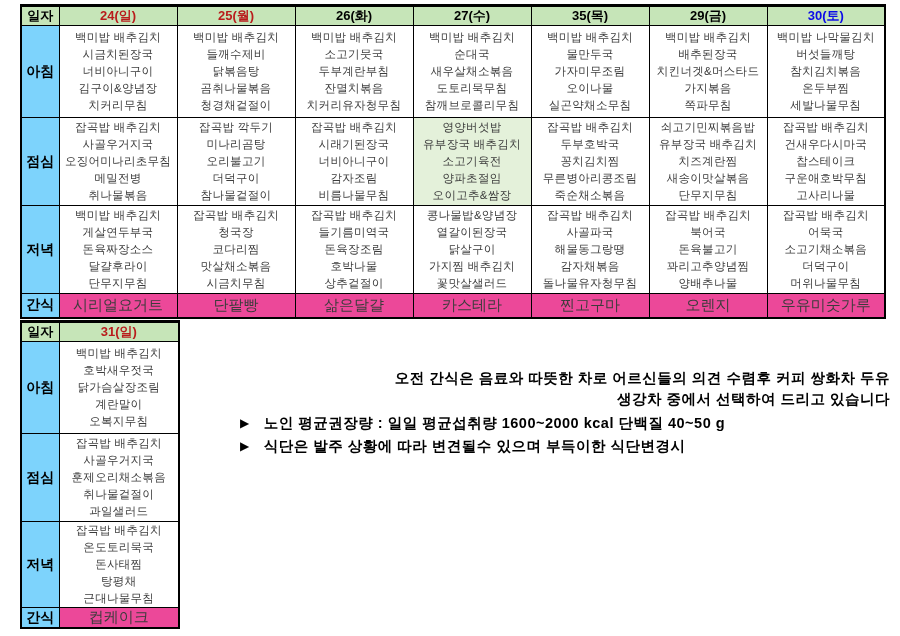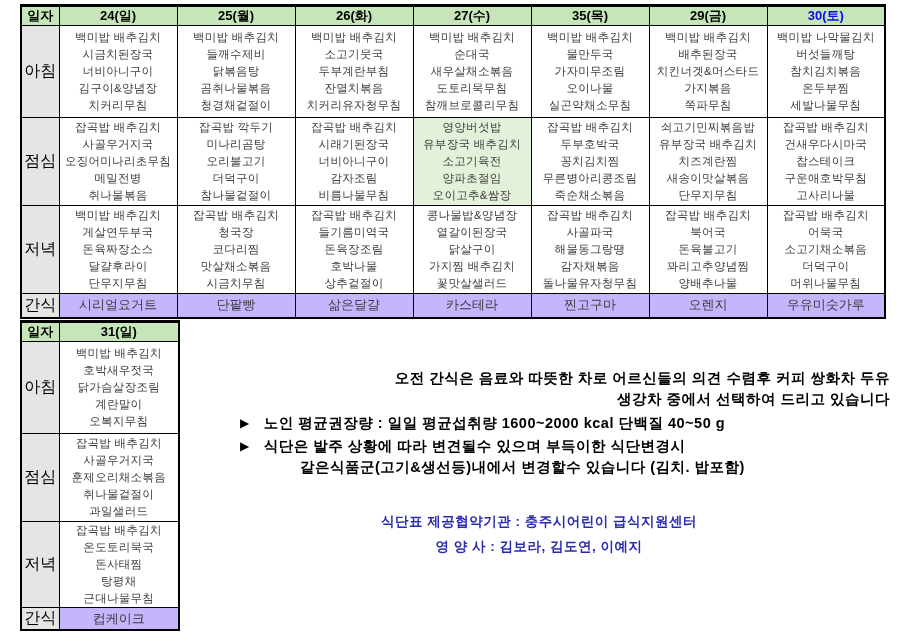--- a/index.html
+++ b/index.html
@@ -10,39 +10,39 @@
   table.menu{
     border-collapse:collapse;table-layout:fixed;position:absolute;
     border:2px solid #000;border-top-width:3px;background:#fff;
   }
   table.menu th,table.menu td{
     border:1px solid #000;padding:0 0;text-align:center;vertical-align:middle;
     overflow:hidden;
   }
   #weekTable{left:20px;top:4px;width:866px;}
   #extraTable{left:20px;top:320px;width:160px;}
-  th.rowlbl{font-size:16px;font-weight:normal;border-right-width:2px;background:#e5e5e5;}
+  th.rowlbl{font-size:14px;font-weight:bold;border-right-width:2px;background:#7dd3fc;}
   tr.hdr th{background:#C6E5B8;font-size:13px;font-weight:bold;}
   tr.hdr{height:20px;}
   #extraTable tr.hdr{height:18px;}
   #weekTable tr.breakfast{height:92px;}
   #weekTable tr.lunch{height:88px;}
   #weekTable tr.dinner{height:88px;}
   #weekTable tr.snackrow{height:24px;}
   #extraTable tr.breakfast{height:92px;}
   #extraTable tr.lunch{height:88px;}
   #extraTable tr.dinner{height:82px;}
   #extraTable tr.snackrow{height:20px;}
   td.meal{
     font-size:11.5px;color:#3c3c3c;line-height:17px;white-space:pre-line;
     letter-spacing:0.3px;
   }
-  td.snack{background:#c4b5fd;font-size:13px;color:#3c3c3c;}
+  td.snack{background:#ec4899;font-size:15px;color:#3c3c3c;}
   td.hl{background:#E4F1DA;}
-  .c-red{color:#000000;}
+  .c-red{color:#b91c1c;}
   .c-blue{color:#0B0BE8;}
   .c-black{color:#000000;}
   .notes{
     position:absolute;left:188px;top:368px;width:702px;
     font-weight:bold;font-size:14.5px;color:#000;
   }
   .notes .intro{text-align:right;line-height:21px;letter-spacing:0.5px;}
   .notes .bullet{padding-left:52px;line-height:19px;margin-top:4px;letter-spacing:0.5px;}
   .notes .bullet .bmark{display:inline-block;margin-right:14px;font-size:12px;vertical-align:1px;}
   .notes .bullet-cont{padding-left:112px;line-height:19px;margin-top:2px;letter-spacing:0.5px;}
@@ -245,20 +245,15 @@
   <div class="intro">오전 간식은 음료와 따뜻한 차로 어르신들의 의견 수렴후 커피 쌍화차 두유</div>
   <div class="intro">생강차 중에서 선택하여 드리고 있습니다</div>
 
   <div class="bullet">
     <span class="bmark">▶</span><span>노인 평균권장량 :   일일 평균섭취량 1600~2000 kcal   단백질 40~50 g</span>
   </div>
 
   <div class="bullet">
     <span class="bmark">▶</span><span>식단은 발주 상황에 따라 변견될수 있으며 부득이한 식단변경시</span>
   </div>
-  <div class="bullet-cont">같은식품군(고기&amp;생선등)내에서 변경할수 있습니다 (김치. 밥포함)</div>
-
-
-  <div class="footerblk">
-    <div>식단표 제공협약기관 :   충주시어린이 급식지원센터</div>
-    <div>영     양     사   :   김보라, 김도연, 이예지</div>
-  </div>
+
+
 </div>
 
 </body></html>

